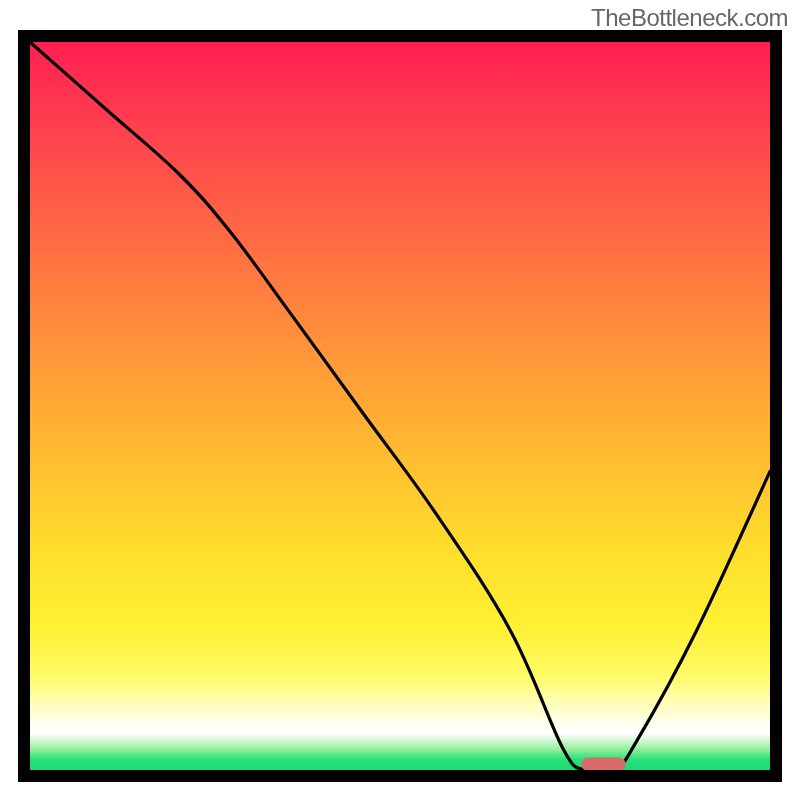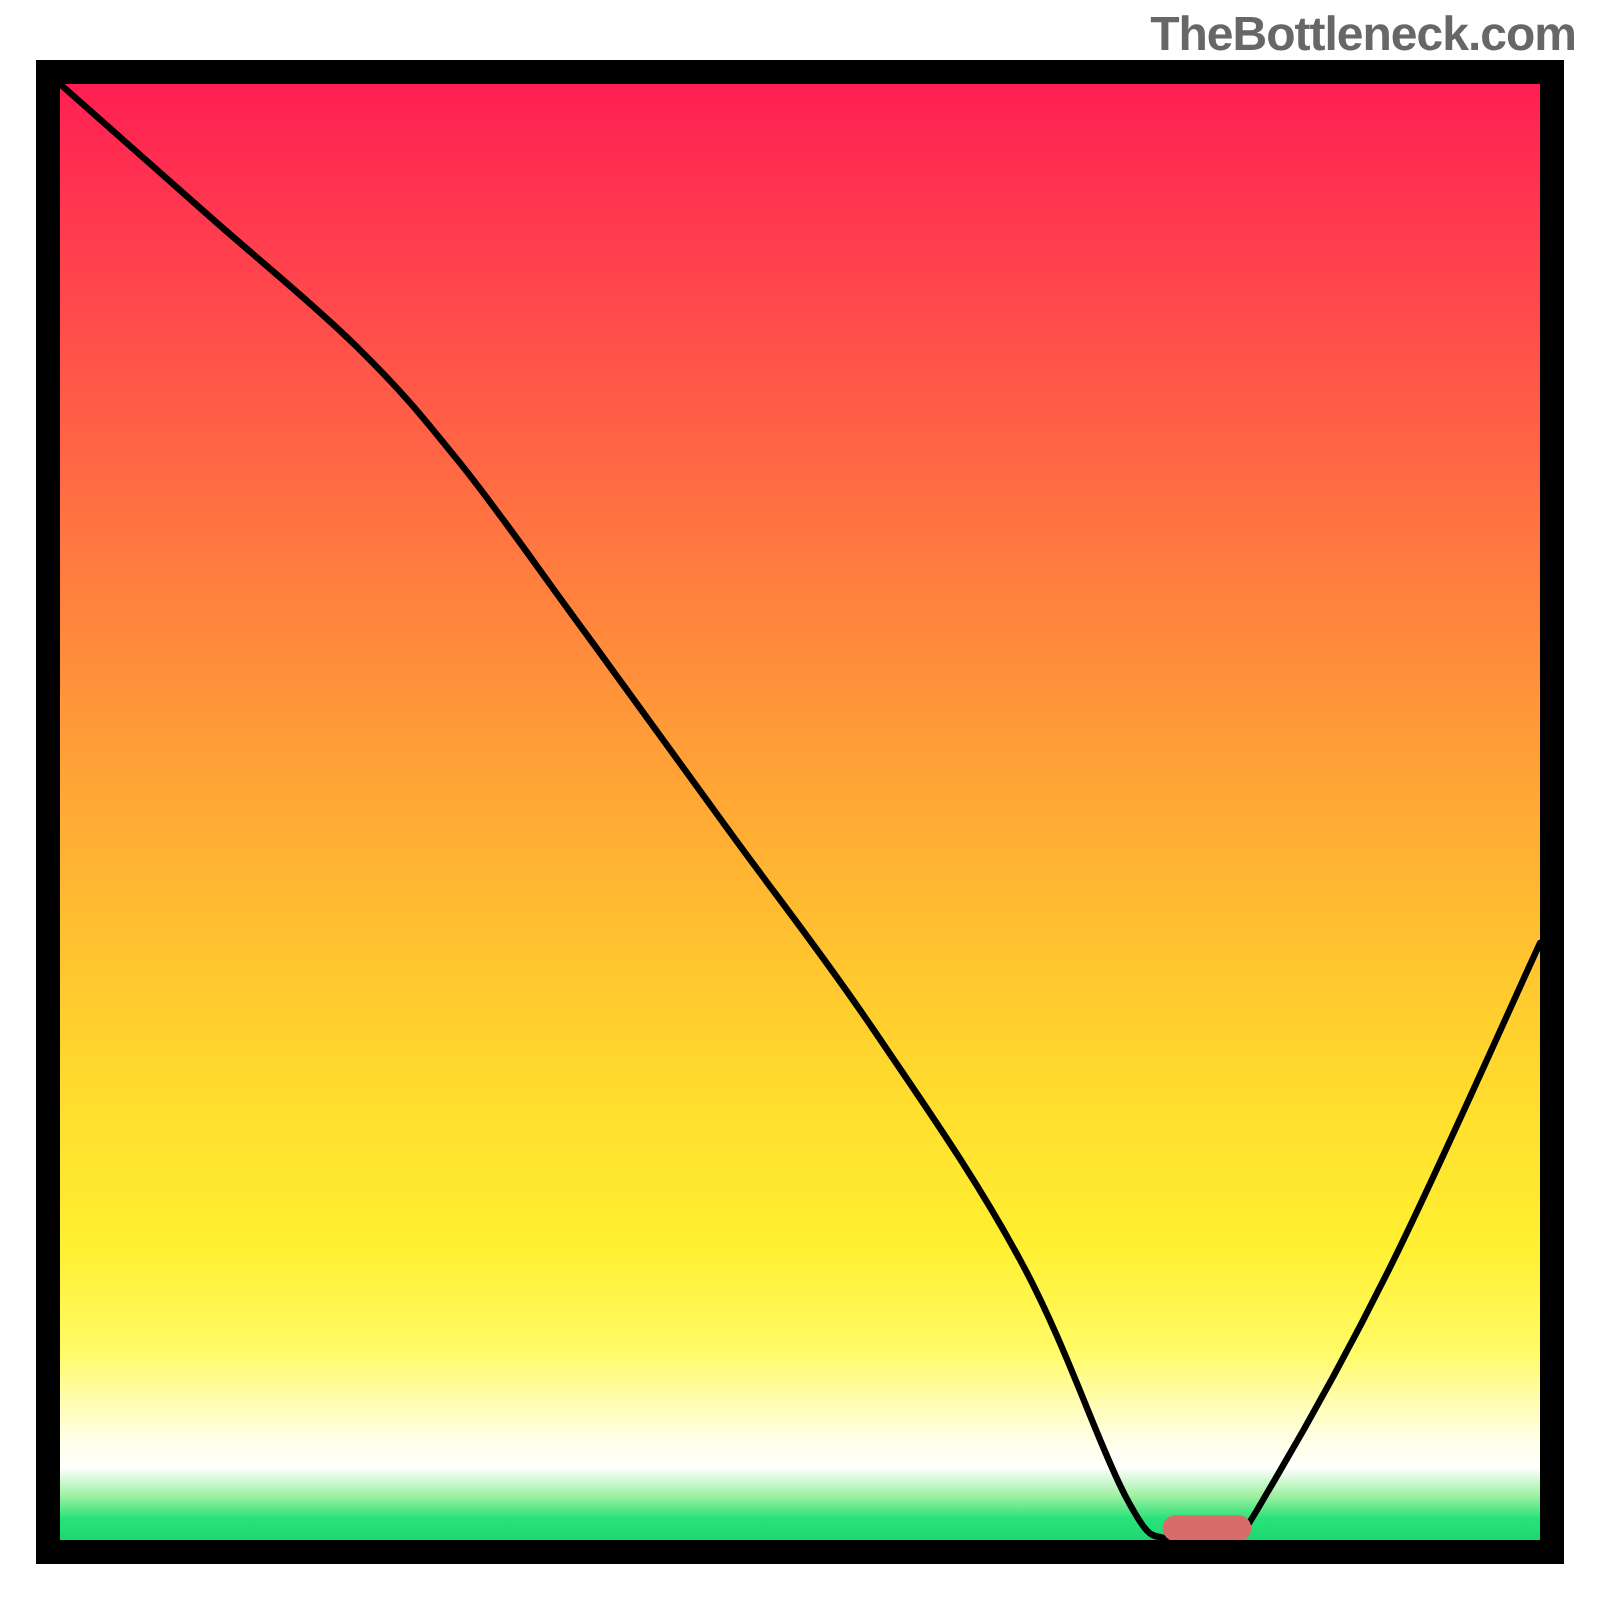--- a/index.html
+++ b/index.html
@@ -8,21 +8,21 @@
     position: relative;
     width: 800px;
     height: 800px;
   }
   .watermark {
     position: absolute;
     top: 4px;
     right: 12px;
     font-family: Arial, Helvetica, sans-serif;
     font-size: 24px;
-    font-weight: 700;
+    font-weight: 400;
     color: #676767;
     letter-spacing: -0.5px;
     z-index: 10;
   }
   .plot-outer {
     position: absolute;
     left: 18px;
     top: 30px;
     width: 764px;
     height: 752px;

